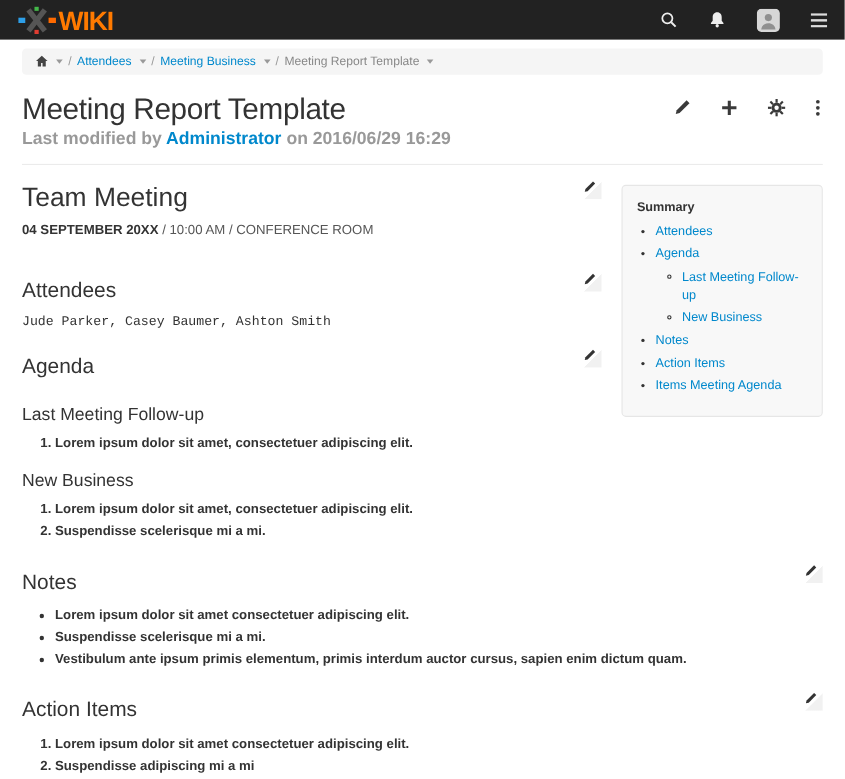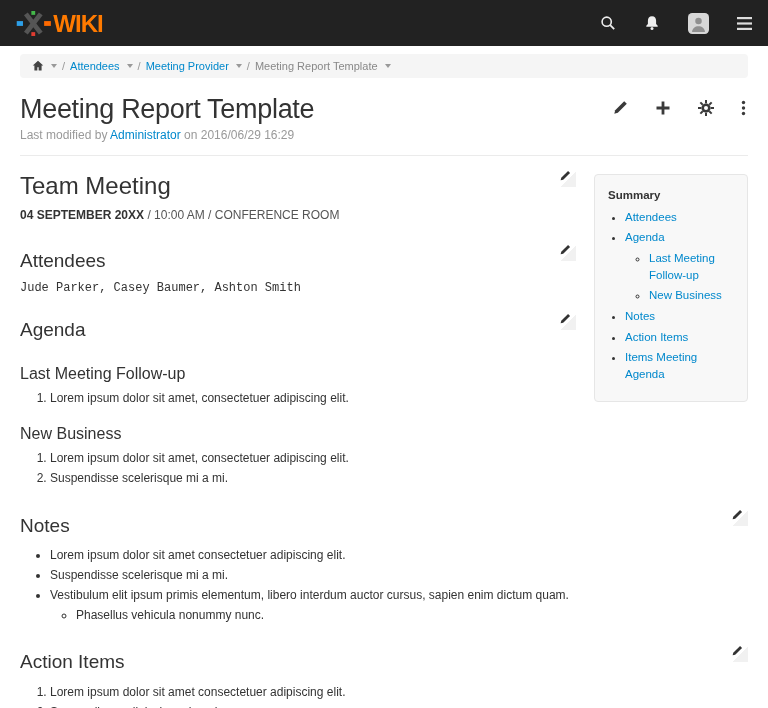--- a/index.html
+++ b/index.html
@@ -6,21 +6,21 @@
   html, body { margin:0; padding:0; background:#fff; }
   body {
     width:768px; min-height:708px;
     font-family:"Liberation Sans", sans-serif;
     color:#333; font-size:12px;
   }
   a { color:#0088cc; text-decoration:none; }
 
   
   .topbar {
-    height:46px; background:#222; display:flex; align-items:center;
+    height:36px; background:#222; display:flex; align-items:center;
     padding:0 16px;
   }
   .logo { display:flex; align-items:center; }
   .topbar-icons { margin-left:auto; display:flex; align-items:center; gap:28px; }
   .tb-icon { display:inline-flex; align-items:center; justify-content:center; cursor:pointer; }
 
   
   .bc-row { margin:8px 20px 6px; }
   .breadcrumb {
     background:#f5f5f5; border-radius:4px; padding:6px 12px;
@@ -30,52 +30,52 @@
     display:inline-block; width:0; height:0; margin-left:2px;
     border-left:3.5px solid transparent; border-right:3.5px solid transparent;
     border-top:4px solid #999;
   }
   .bc-sep { color:#999; }
   .bc-last { color:#888; }
 
   
   .page-head { padding:2px 20px 0; position:relative; }
   .doc-title { font-size:27px; font-weight:400; margin:8px 0 3px; color:#333; letter-spacing:-0.3px; }
-  .modified { font-size:12px; color:#999; }
+  .modified { font-size:16px; color:#999;font-weight:bold; }
   .head-actions { position:absolute; right:22px; top:16px; display:flex; gap:27px; align-items:center; }
   .ha-icon { cursor:pointer; display:inline-flex; }
   .page-head hr { border:0; border-top:1px solid #ebebeb; margin:13px 0 0; }
 
   
   .doc-content { padding:0 20px; line-height:1.45; }
   .summary-panel {
-    float:right; width:154px; margin:18px 0 12px 18px;
+    float:right; width:183px; margin:18px 0 12px 18px;
     background:#f8f8f8; border:1px solid #e6e6e6; border-radius:4px;
     padding:12px 10px 14px 13px; font-size:11.5px;
   }
   .summary-title { font-weight:bold; color:#333; }
   .summary-panel ul { margin:5px 0 0; padding-left:17px; }
   .summary-panel ul ul { list-style:circle; padding-left:24px; margin:3px 0 0; }
   .summary-panel li { margin:4px 0; }
 
   .sec-head { display:flex; align-items:flex-start; justify-content:flex-start; overflow:hidden; }
   .sec-head h1, .sec-head h2, .sec-head h3 { flex:1 1 auto; }
   h1.tm { font-size:24px; font-weight:400; margin:13px 0 3px; }
   h2.sec { font-size:19px; font-weight:400; margin:17px 0 3px; }
   h3.sub { font-size:16px; font-weight:400; margin:15px 0 2px; }
   .pencil {
     flex:0 0 auto; margin-top:14px; width:17px; height:17px; cursor:pointer;
     display:inline-flex; align-items:flex-start; justify-content:flex-start;
     background:linear-gradient(to top left, #f1f1f1 46%, rgba(0,0,0,0) 47%);
   }
-  .date-line { margin:0 0 6px; }
+  .date-line { margin:0 0 16px; }
   .date-line b { color:#333; }
   .date-rest { color:#555; }
   .plain { margin:2px 0;font-family:Liberation Mono, monospace; }
-  ol, .doc-content > ul, .notes-list { margin:5px 0 7px; padding-left:30px; }
+  ol, .doc-content > ul, .notes-list { margin:5px 0 7px; padding-left:30px;font-weight:bold; }
   li { margin:2.5px 0; }
   ul.inner { list-style:circle; margin:2px 0 0; padding-left:26px; }
   .clearfix::after { content:""; display:block; clear:both; }
 </style>
 </head>
 <body>
 
 <div class="topbar">
   <div class="logo">
     <svg width="88" height="25" viewBox="0 0 90 26">
@@ -130,21 +130,21 @@
     <span class="tb-icon">
       <svg width="12" height="12" viewBox="0 0 16 16">
           <path fill="#444" d="M8 1 1 7.4h2.2V14h3.9V9.8h1.8V14h3.9V7.4H15z"></path>
         </svg>
     </span>
     <span class="caret"></span>
     <span class="bc-sep">/</span>
     <a href="#">Attendees</a>
     <span class="caret"></span>
     <span class="bc-sep">/</span>
-    <a href="#">Meeting Provider</a>
+    <a href="#">Meeting Business</a>
     <span class="caret"></span>
     <span class="bc-sep">/</span>
     <span class="bc-last">Meeting Report Template</span>
     <span class="caret"></span>
   </div>
 </div>
 
 <div class="page-head">
   <h1 class="doc-title">Meeting Report Template</h1>
   <div class="head-actions">
@@ -256,24 +256,21 @@
     <h2 class="sec">Notes</h2>
     <span class="pencil">
       <svg width="12" height="12" viewBox="0 0 14 14">
           <path fill="#333" d="M10.6 1.1l2.3 2.3-8 8-3 .7.7-3z"></path>
         </svg>
     </span>
   </div>
   <ul class="notes-list">
     <li>Lorem ipsum dolor sit amet consectetuer adipiscing elit.</li>
     <li>Suspendisse scelerisque mi a mi.</li>
-    <li><span>Vestibulum elit ipsum primis elementum, libero interdum auctor cursus, sapien enim dictum quam.</span>
-      <ul class="inner">
-        <li>Phasellus vehicula nonummy nunc.</li>
-      </ul>
+    <li><span>Vestibulum ante ipsum primis elementum, primis interdum auctor cursus, sapien enim dictum quam.</span>
     </li>
   </ul>
 
   <div class="sec-head">
     <h2 class="sec">Action Items</h2>
     <span class="pencil">
       <svg width="12" height="12" viewBox="0 0 14 14">
           <path fill="#333" d="M10.6 1.1l2.3 2.3-8 8-3 .7.7-3z"></path>
         </svg>
     </span>

